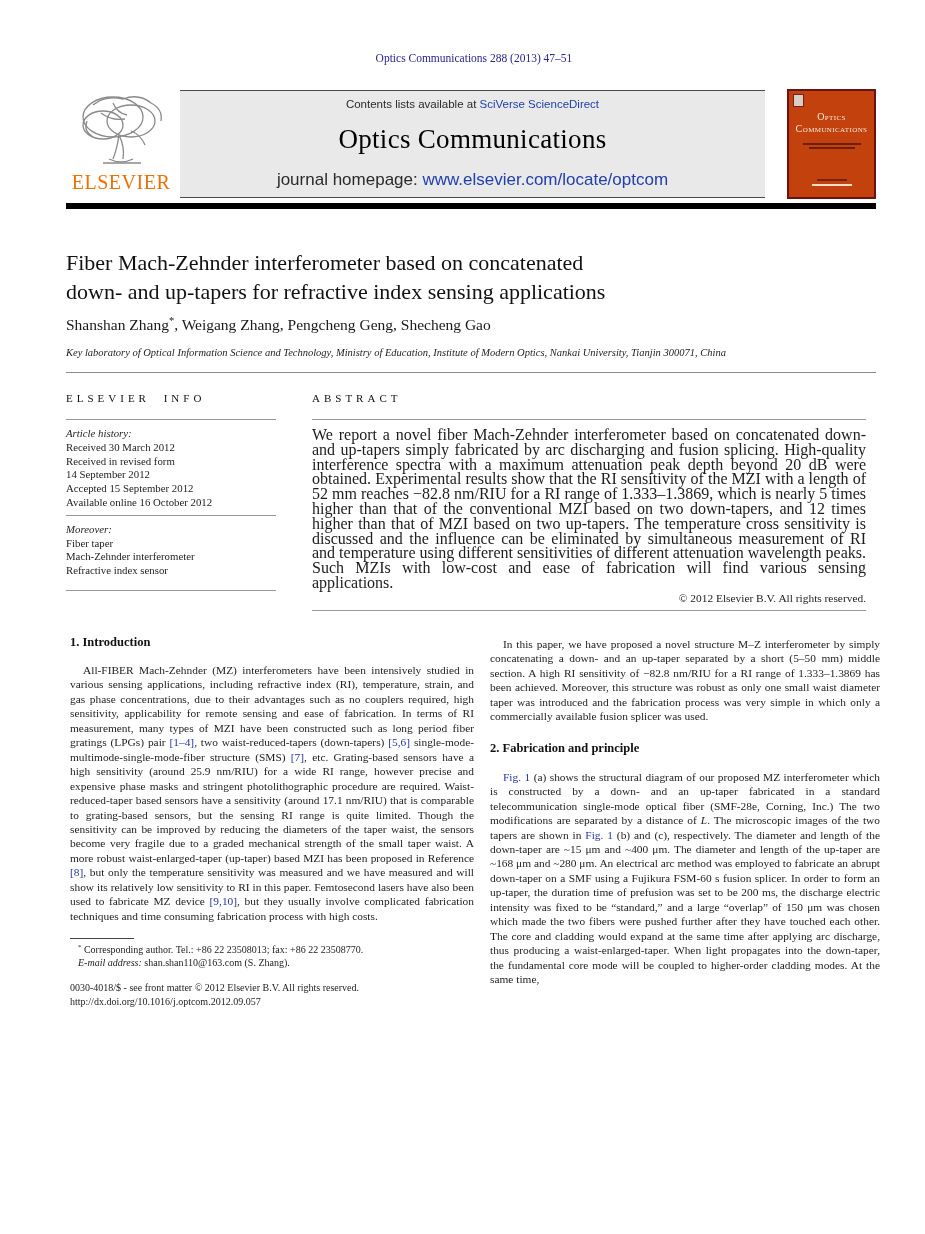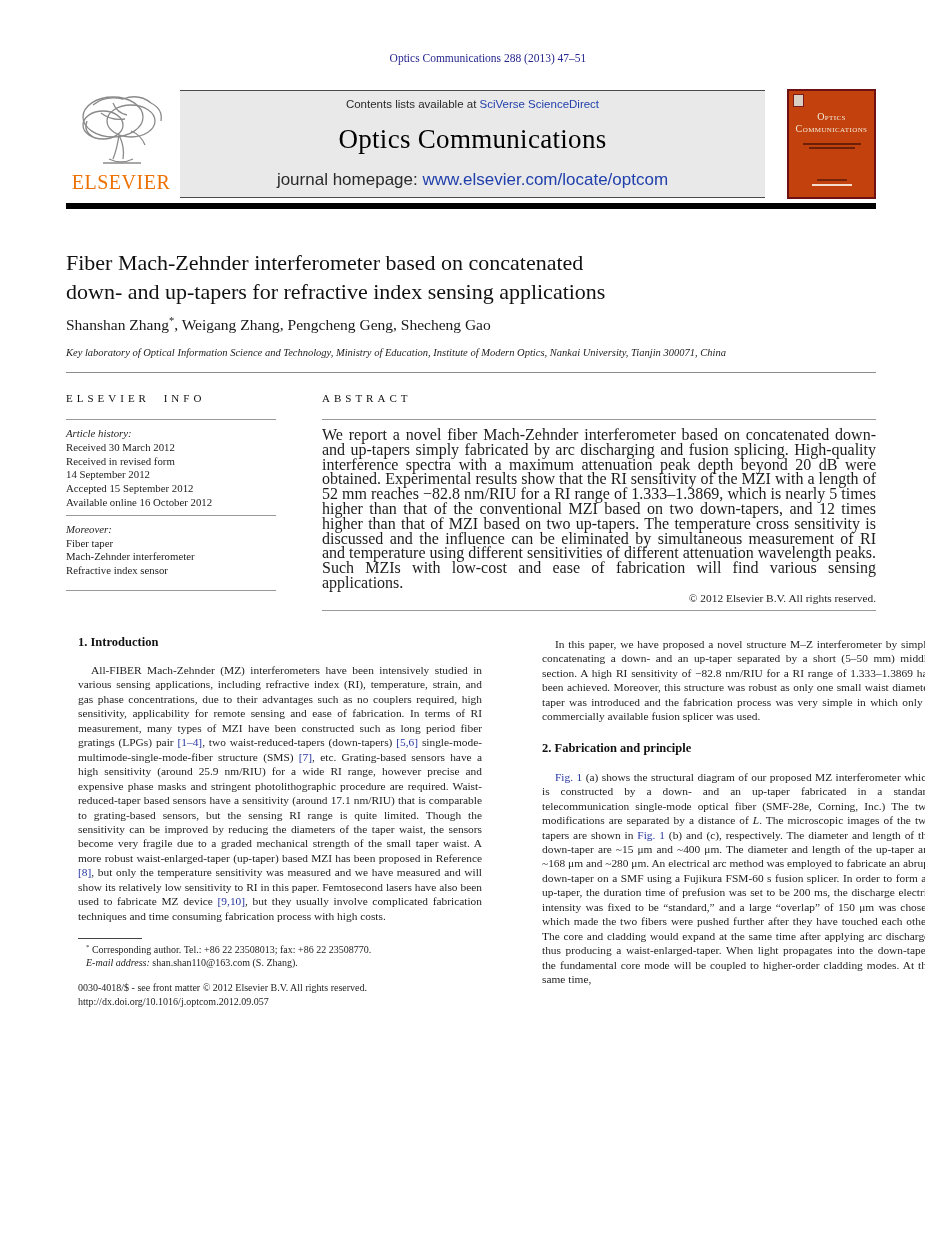--- a/index.html
+++ b/index.html
@@ -5,21 +5,21 @@
   * { margin:0; padding:0; box-sizing:border-box; }
   html,body { background:#ffffff; }
   body {
     width:925px; height:1234px; position:relative; overflow:hidden;
     font-family:"Liberation Serif", serif; color:#1c1c1c;
     -webkit-font-smoothing:antialiased;
   }
   .page { position:absolute; left:66px; top:0; width:810px; height:1234px; }
 
   
-  .citation { position:absolute; top:52px; left:17px; width:810px; text-align:center;
+  .citation { position:absolute; top:52px; left:3px; width:810px; text-align:center;
     font-size:11.5px; color:#26268f; }
 
   
   .header-row { position:absolute; top:89px; left:0; width:810px; height:110px; }
   .logo-box { position:absolute; left:0; top:2px; width:110px; height:107px; }
   .logo-tree { display:block; margin:0 auto; }
   .elsevier-word { text-align:center; color:#ee7203; font-size:20px; letter-spacing:0.5px;
     font-family:"Liberation Serif", serif; margin-top:-2px; }
 
   .mid-box { position:absolute; left:114px; top:1px; width:585px; height:108px;
@@ -53,32 +53,32 @@
     font-size:22px; line-height:29px; color:#111; }
   .authors { position:absolute; top:316px; left:0; width:810px; font-size:15.5px; color:#181818; }
   .affiliation { position:absolute; top:347px; left:0; width:810px;
     font-style:italic; font-size:10.5px; color:#222; }
 
   .rule-full { position:absolute; top:372px; left:0; width:810px; border-top:1px solid #8c8c8c; }
 
   
   .info-abs { position:absolute; top:392px; left:0; width:810px; display:flex; }
   .info-col { width:210px; flex:none; }
-  .abs-col  { margin-left:46px; width:554px; flex:none; }
+  .abs-col  { margin-left:36px; width:554px; flex:none; }
   .sec-cap { font-size:11px; letter-spacing:4px; word-spacing:7px; color:#111; }
   .cap-rule { border-top:1px solid #999; margin-top:15px; }
   .info-body { font-size:10.8px; line-height:13.8px; color:#1c1c1c; padding-top:7px; }
   .info-body .ital { font-style:italic; }
   .info-rule { border-top:1px solid #999; margin-top:5px; }
   .abs-text { font-size:16px; line-height:14.8px; text-align:justify; padding-top:8px; color:#1c1c1c; }
   .abs-copy { font-size:11.4px; line-height:14.8px; text-align:right; }
   .abs-rule { border-top:1px solid #999; margin-top:4px; }
 
   
-  .body-cols { position:absolute; top:635px; left:12px; width:810px; display:flex;gap:44px; }
+  .body-cols { position:absolute; top:635px; left:4px; width:810px; display:flex; }
   .col-l { width:404px; flex:none; }
   .col-r { width:390px; margin-left:16px; flex:none; padding-top:2px; }
   .sec-head { font-size:12.5px; font-weight:bold; color:#111; }
   .body-par { font-size:11.4px; line-height:14.45px; text-align:justify;
     text-indent:13px; color:#1c1c1c; }
   .col-l .sec-head { margin-bottom:13px; }
   .head2 { margin-top:17px; margin-bottom:14px; }
 
   .seg-link { color:#2636a0; }
   .seg-i { font-style:italic; }

